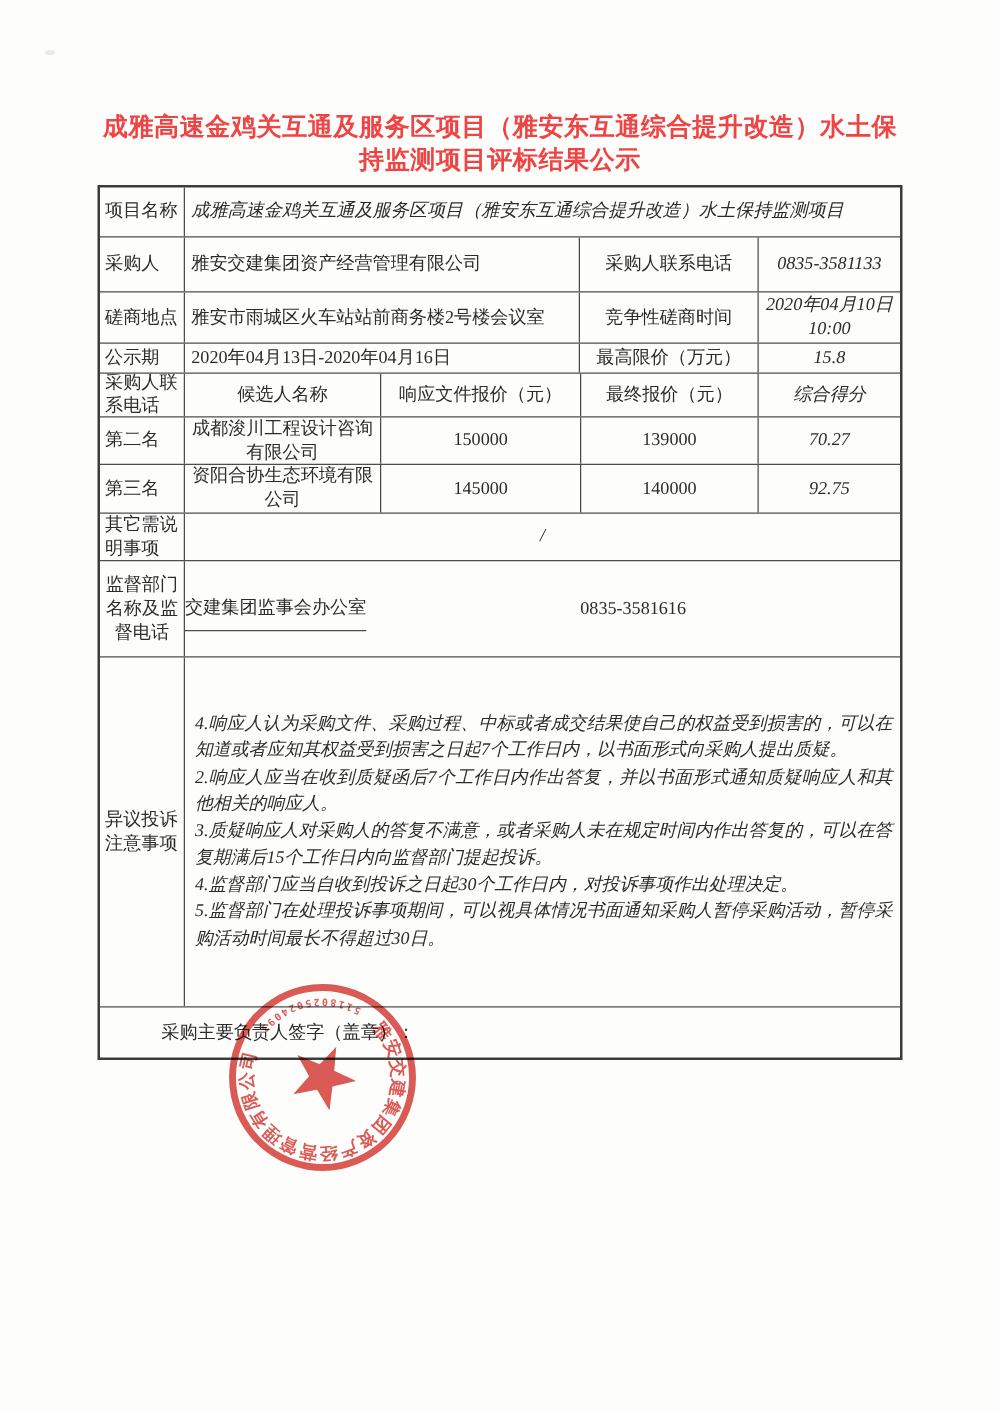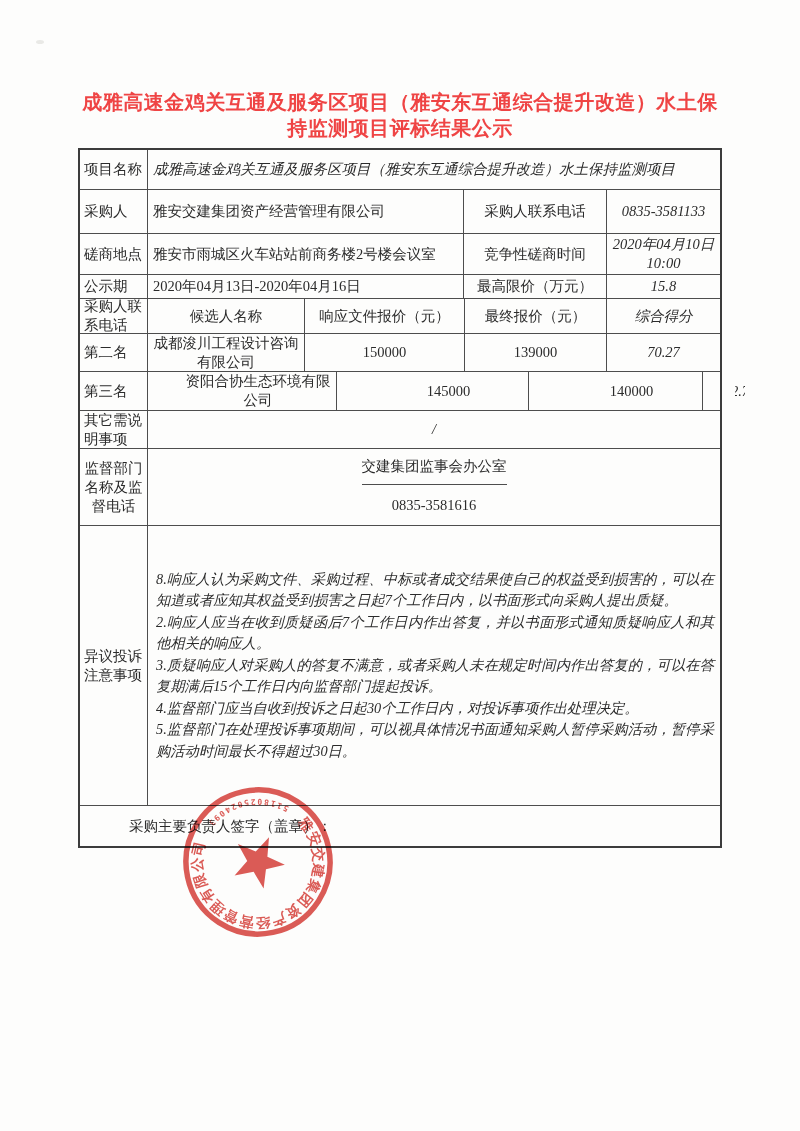--- a/index.html
+++ b/index.html
@@ -29,24 +29,24 @@
   .center{justify-content:center;text-align:center;}
   .grow{flex:1 1 auto;font-style:italic;}
   
   .w316{width:316px;flex:none;}
   .w143{width:143px;flex:none;}
   .w157{width:157px;flex:none;text-align:center;}
   .w160{width:160px;flex:none;}
   .w142{width:142px;flex:none;}
   
   .h40{height:40px;} .h44{height:44px;} .h41{height:41px;} .h24{height:24px;}
-  .h35{height:35px;} .h38{height:38px;} .h39{height:39px;gap:32px;}
+  .h35{height:35px;} .h38{height:38px;} .h39{height:39px;}
   .h77{height:77px;} .h280{height:280px;}
   
-  .split{flex:1 1 auto;display:flex;flex-direction:column;padding:0;border-right:none;}
+  .split{flex:1 1 auto;display:flex;flex-direction:row;padding:0;border-right:none;}
   .subrow{flex:none;height:36px;display:flex;align-items:center;justify-content:center;
           border-bottom:1.5px solid #4d4d4d;box-sizing:border-box;}
   .subrow:last-child{border-bottom:none;flex:1 1 auto;}
   
   .notes{flex-direction:column;justify-content:center;align-items:flex-start;
          padding:6px 6px 6px 8px;line-height:21.5px;font-size:14.3px;}
   .notes div{text-align:justify;}
   .sig-cell{flex:1 1 auto;padding-left:4px;}
   
   .seal{
@@ -131,21 +131,21 @@
     <div class="cell label center">监督部门名称及监督电话</div>
     <div class="cell split">
       <div class="subrow">交建集团监事会办公室</div>
       <div class="subrow">0835-3581616</div>
     </div>
   </div>
 
   <div class="row h280">
     <div class="cell label">异议投诉注意事项</div>
     <div class="cell grow notes">
-      <div>8.响应人认为采购文件、采购过程、中标或者成交结果使自己的权益受到损害的，可以在知道或者应知其权益受到损害之日起7个工作日内，以书面形式向采购人提出质疑。</div>
+      <div>4.响应人认为采购文件、采购过程、中标或者成交结果使自己的权益受到损害的，可以在知道或者应知其权益受到损害之日起7个工作日内，以书面形式向采购人提出质疑。</div>
       <div>2.响应人应当在收到质疑函后7个工作日内作出答复，并以书面形式通知质疑响应人和其他相关的响应人。</div>
       <div>3.质疑响应人对采购人的答复不满意，或者采购人未在规定时间内作出答复的，可以在答复期满后15个工作日内向监督部门提起投诉。</div>
       <div>4.监督部门应当自收到投诉之日起30个工作日内，对投诉事项作出处理决定。</div>
       <div>5.监督部门在处理投诉事项期间，可以视具体情况书面通知采购人暂停采购活动，暂停采购活动时间最长不得超过30日。</div>
     </div>
   </div>
 
   <div class="row h40">
     <div class="cell sig-cell">采购主要负责人签字（盖章）：</div>
   </div>

